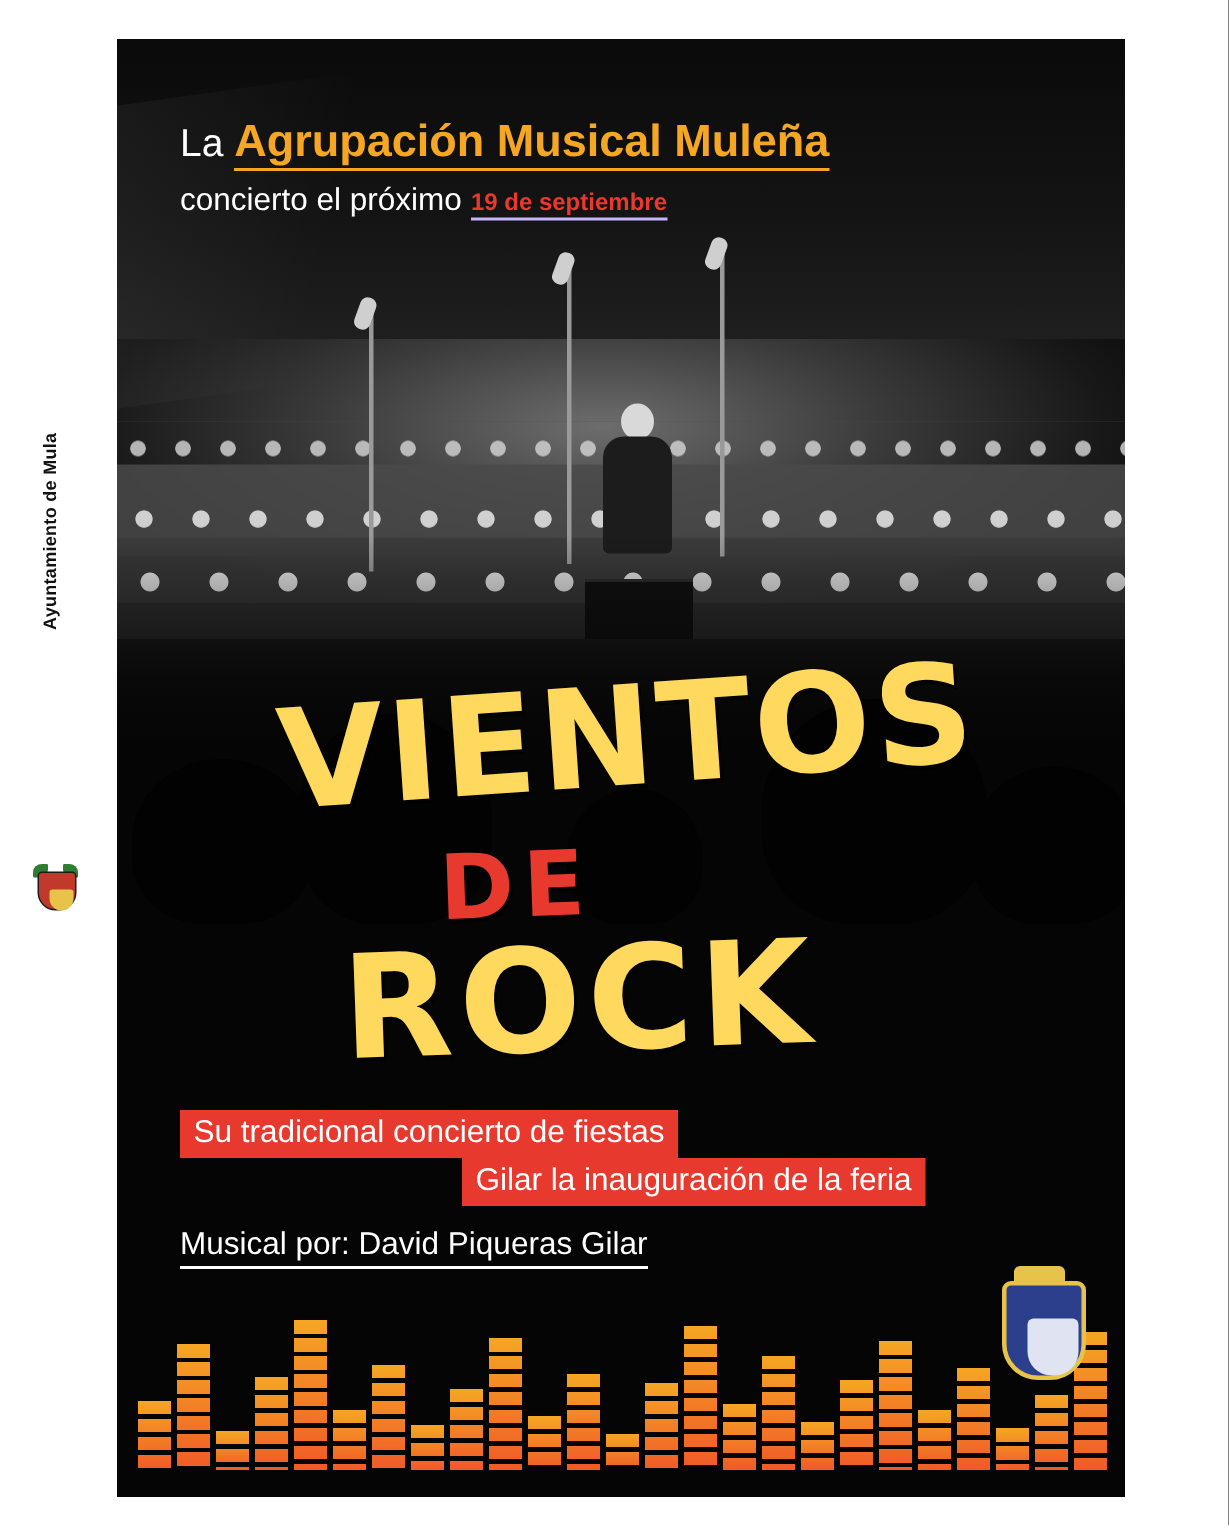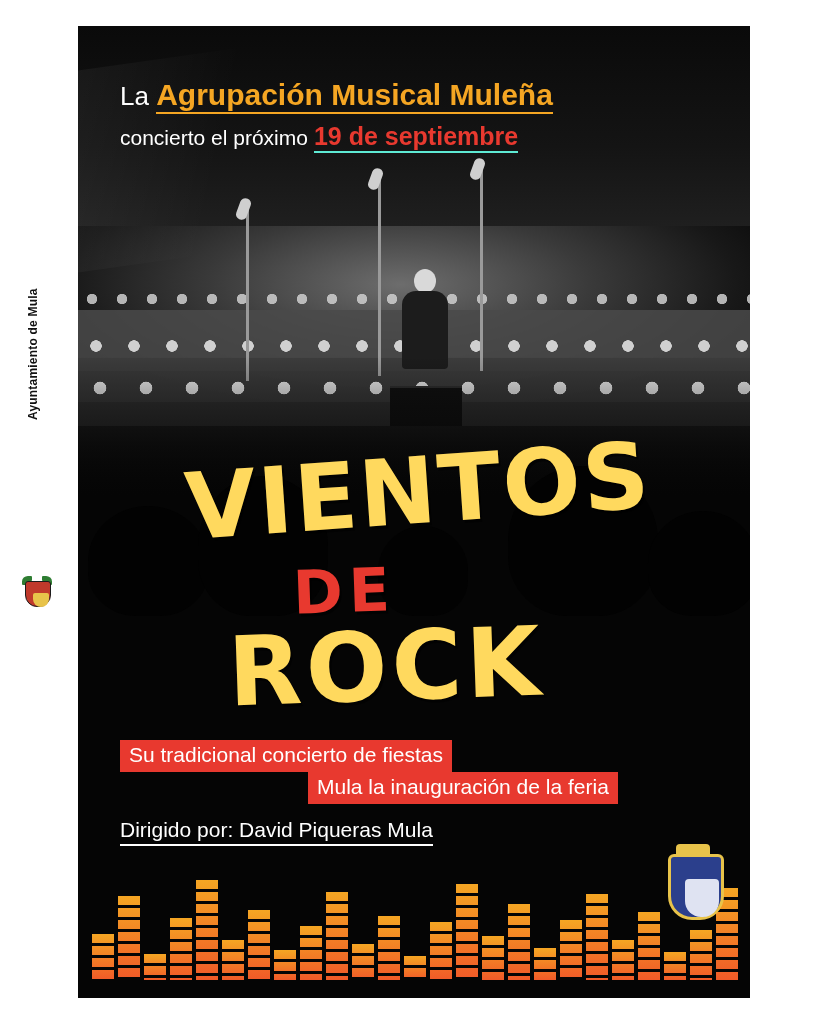--- a/index.html
+++ b/index.html
@@ -222,22 +222,22 @@
   }
   .header-line2 {
     margin-top: 10px;
     font-size: 21px;
     color: #ffffff;
     white-space: nowrap;
   }
   .header-line2 .date {
     color: #e8392f;
     font-weight: bold;
-    font-size: 25px;
-    border-bottom: 2px solid #5eead4;
+    font-size: 16px;
+    border-bottom: 2px solid #c4b5fd;
     padding-bottom: 1px;
     margin-left: 6px;
   }
 
   
   .title-block {
     position: absolute;
     left: 0;
     top: 410px;
     width: 672px;
@@ -429,22 +429,22 @@
     <div class="header-line2"><span>concierto el próximo</span><span class="date">19 de septiembre</span></div>
   </div>
 
   <div class="title-block">
     <div class="title-vientos">VIENTOS</div>
     <div class="title-de">DE</div>
     <div class="title-rock">ROCK</div>
   </div>
 
   <div class="tagline1">Su tradicional concierto de fiestas</div>
-  <div class="tagline2">Mula la inauguración de la feria</div>
-  <div class="director">Dirigido por: David Piqueras Mula</div>
+  <div class="tagline2">Gilar la inauguración de la feria</div>
+  <div class="director">Musical por: David Piqueras Gilar</div>
 
   <div class="equalizer">
     <div class="eqbar" style="left:14px;  height:46px;"></div>
     <div class="eqbar" style="left:40px;  height:84px;"></div>
     <div class="eqbar" style="left:66px;  height:26px;"></div>
     <div class="eqbar" style="left:92px;  height:62px;"></div>
     <div class="eqbar" style="left:118px; height:100px;"></div>
     <div class="eqbar" style="left:144px; height:40px;"></div>
     <div class="eqbar" style="left:170px; height:70px;"></div>
     <div class="eqbar" style="left:196px; height:30px;"></div>

